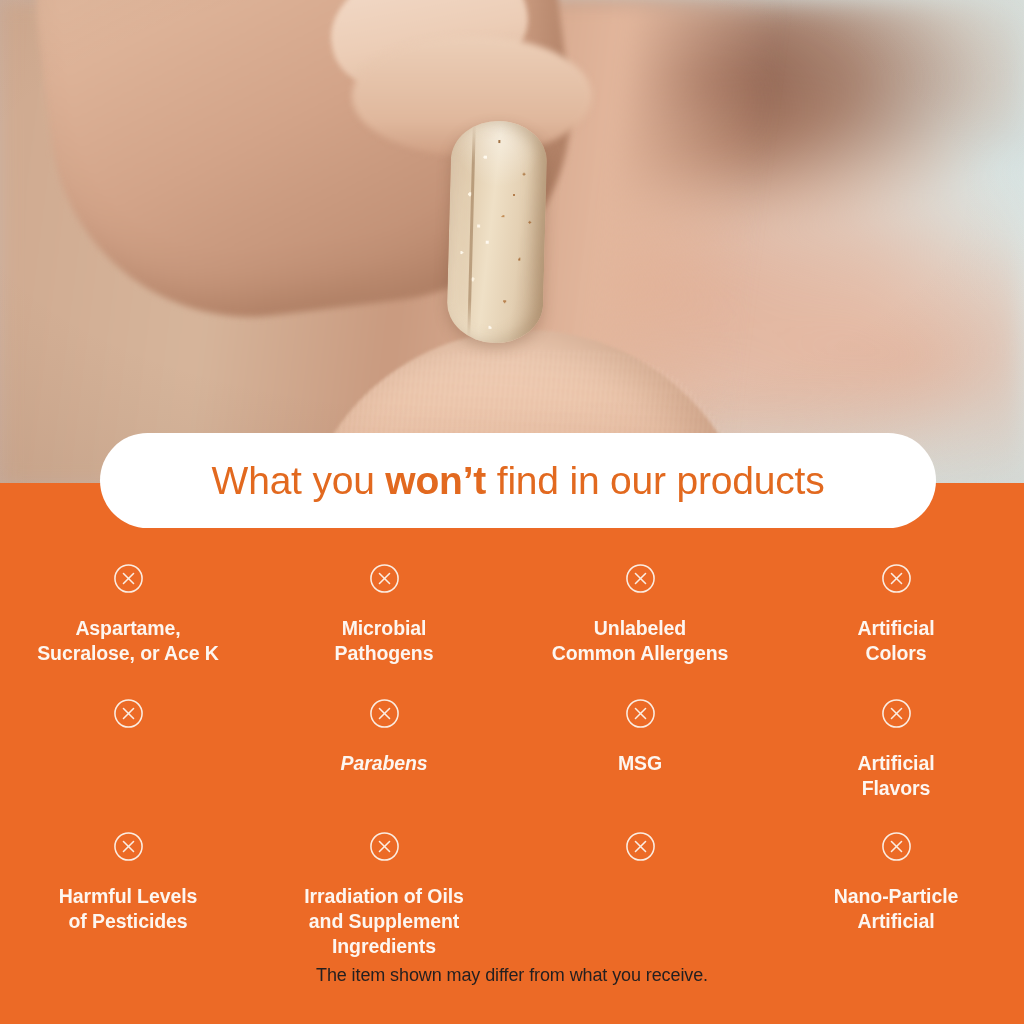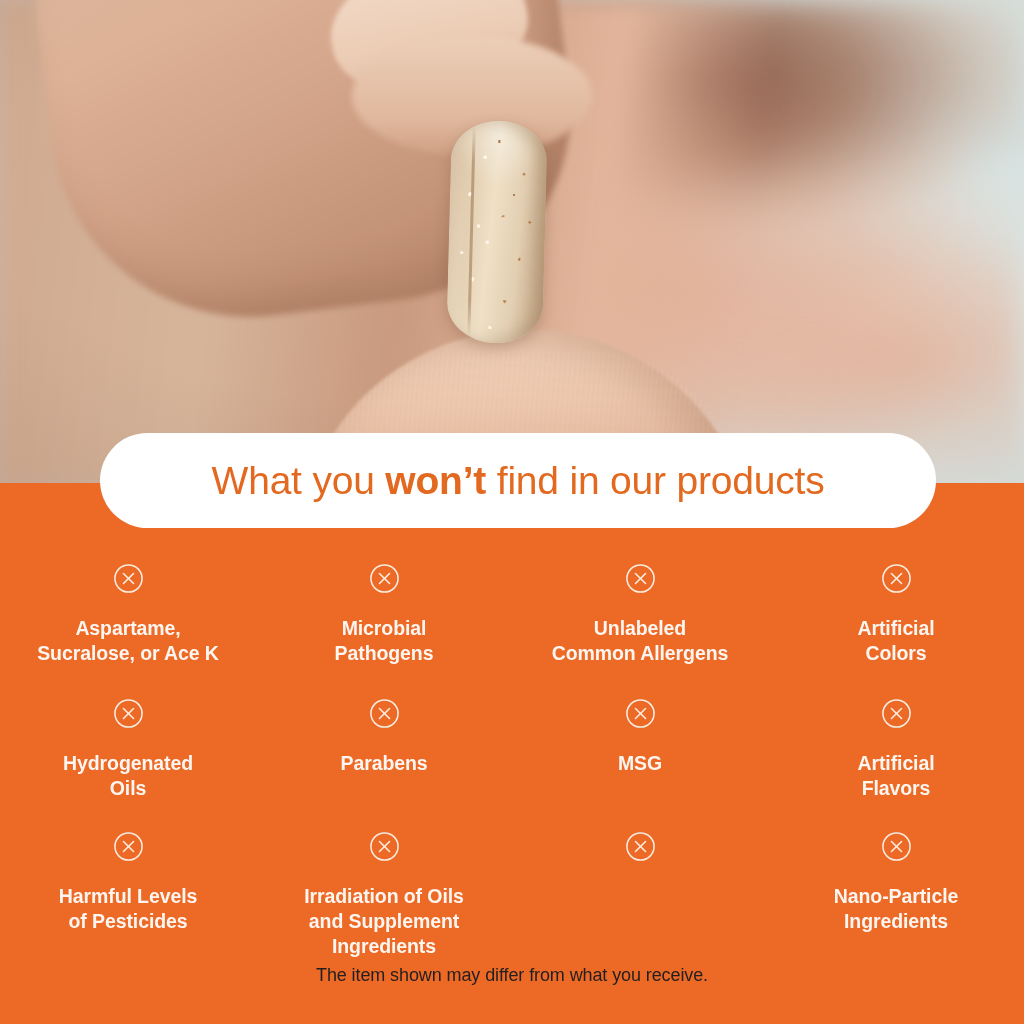--- a/index.html
+++ b/index.html
@@ -330,30 +330,28 @@
       </div>
     </div>
 
     <div class="row2" style="display:contents">
       <div class="cell">
         <svg class="x-icon" viewBox="0 0 32 32">
           <circle cx="16" cy="16" r="14" fill="none" stroke="#FBEDE2" stroke-width="1.6"></circle>
           <line x1="10.8" y1="10.8" x2="21.2" y2="21.2" stroke="#FBEDE2" stroke-width="1.6" stroke-linecap="round"></line>
           <line x1="21.2" y1="10.8" x2="10.8" y2="21.2" stroke="#FBEDE2" stroke-width="1.6" stroke-linecap="round"></line>
         </svg>
-        <div class="item-label" style="white-space: pre-line;">Hydrogenated
-Oils</div>
-      </div>
-      <div class="cell">
-        <svg class="x-icon" viewBox="0 0 32 32">
-          <circle cx="16" cy="16" r="14" fill="none" stroke="#FBEDE2" stroke-width="1.6"></circle>
-          <line x1="10.8" y1="10.8" x2="21.2" y2="21.2" stroke="#FBEDE2" stroke-width="1.6" stroke-linecap="round"></line>
-          <line x1="21.2" y1="10.8" x2="10.8" y2="21.2" stroke="#FBEDE2" stroke-width="1.6" stroke-linecap="round"></line>
-        </svg>
-        <div class="item-label" style="white-space: pre-line;">Parabens</div>
+      </div>
+      <div class="cell">
+        <svg class="x-icon" viewBox="0 0 32 32">
+          <circle cx="16" cy="16" r="14" fill="none" stroke="#FBEDE2" stroke-width="1.6"></circle>
+          <line x1="10.8" y1="10.8" x2="21.2" y2="21.2" stroke="#FBEDE2" stroke-width="1.6" stroke-linecap="round"></line>
+          <line x1="21.2" y1="10.8" x2="10.8" y2="21.2" stroke="#FBEDE2" stroke-width="1.6" stroke-linecap="round"></line>
+        </svg>
+        <div class="item-label" style="white-space: pre-line; font-style: italic;">Parabens</div>
       </div>
       <div class="cell">
         <svg class="x-icon" viewBox="0 0 32 32">
           <circle cx="16" cy="16" r="14" fill="none" stroke="#FBEDE2" stroke-width="1.6"></circle>
           <line x1="10.8" y1="10.8" x2="21.2" y2="21.2" stroke="#FBEDE2" stroke-width="1.6" stroke-linecap="round"></line>
           <line x1="21.2" y1="10.8" x2="10.8" y2="21.2" stroke="#FBEDE2" stroke-width="1.6" stroke-linecap="round"></line>
         </svg>
         <div class="item-label" style="white-space: pre-line;">MSG</div>
       </div>
       <div class="cell">
@@ -394,20 +392,20 @@
           <line x1="21.2" y1="10.8" x2="10.8" y2="21.2" stroke="#FBEDE2" stroke-width="1.6" stroke-linecap="round"></line>
         </svg>
       </div>
       <div class="cell">
         <svg class="x-icon" viewBox="0 0 32 32">
           <circle cx="16" cy="16" r="14" fill="none" stroke="#FBEDE2" stroke-width="1.6"></circle>
           <line x1="10.8" y1="10.8" x2="21.2" y2="21.2" stroke="#FBEDE2" stroke-width="1.6" stroke-linecap="round"></line>
           <line x1="21.2" y1="10.8" x2="10.8" y2="21.2" stroke="#FBEDE2" stroke-width="1.6" stroke-linecap="round"></line>
         </svg>
         <div class="item-label" style="white-space: pre-line;">Nano-Particle
-Ingredients</div>
+Artificial</div>
       </div>
     </div>
   </div>
 
   <div id="footer-note">The item shown may differ from what you receive.</div>
 
 </div>
 
 </body></html>

